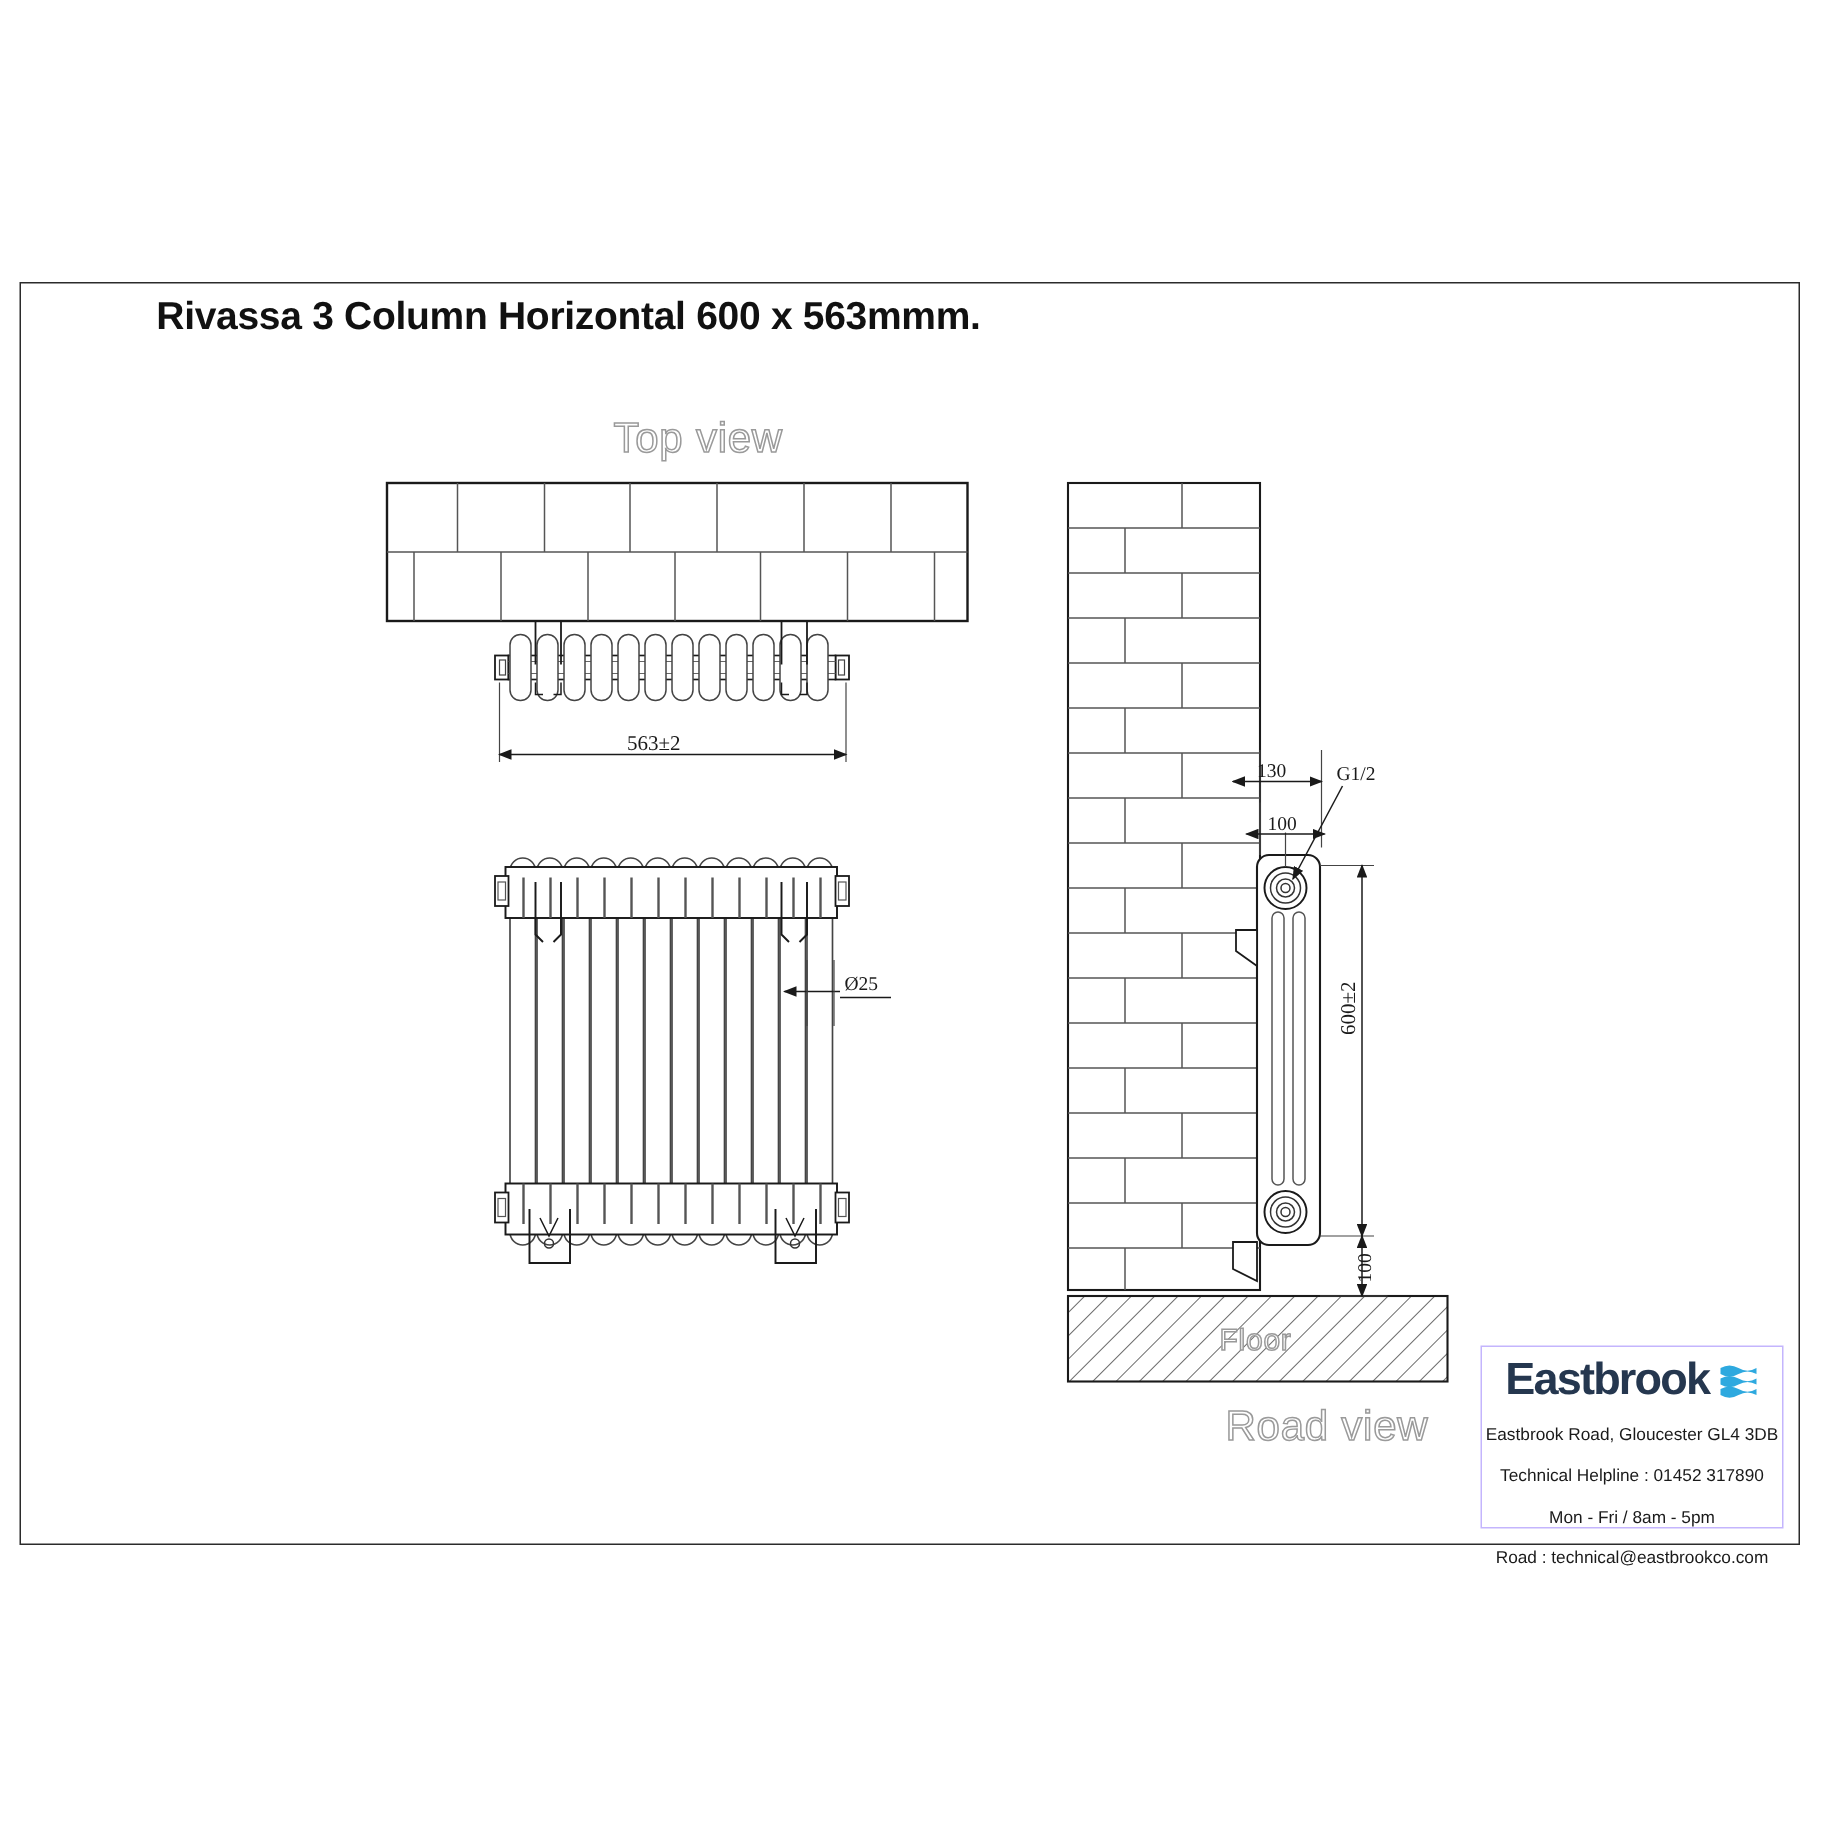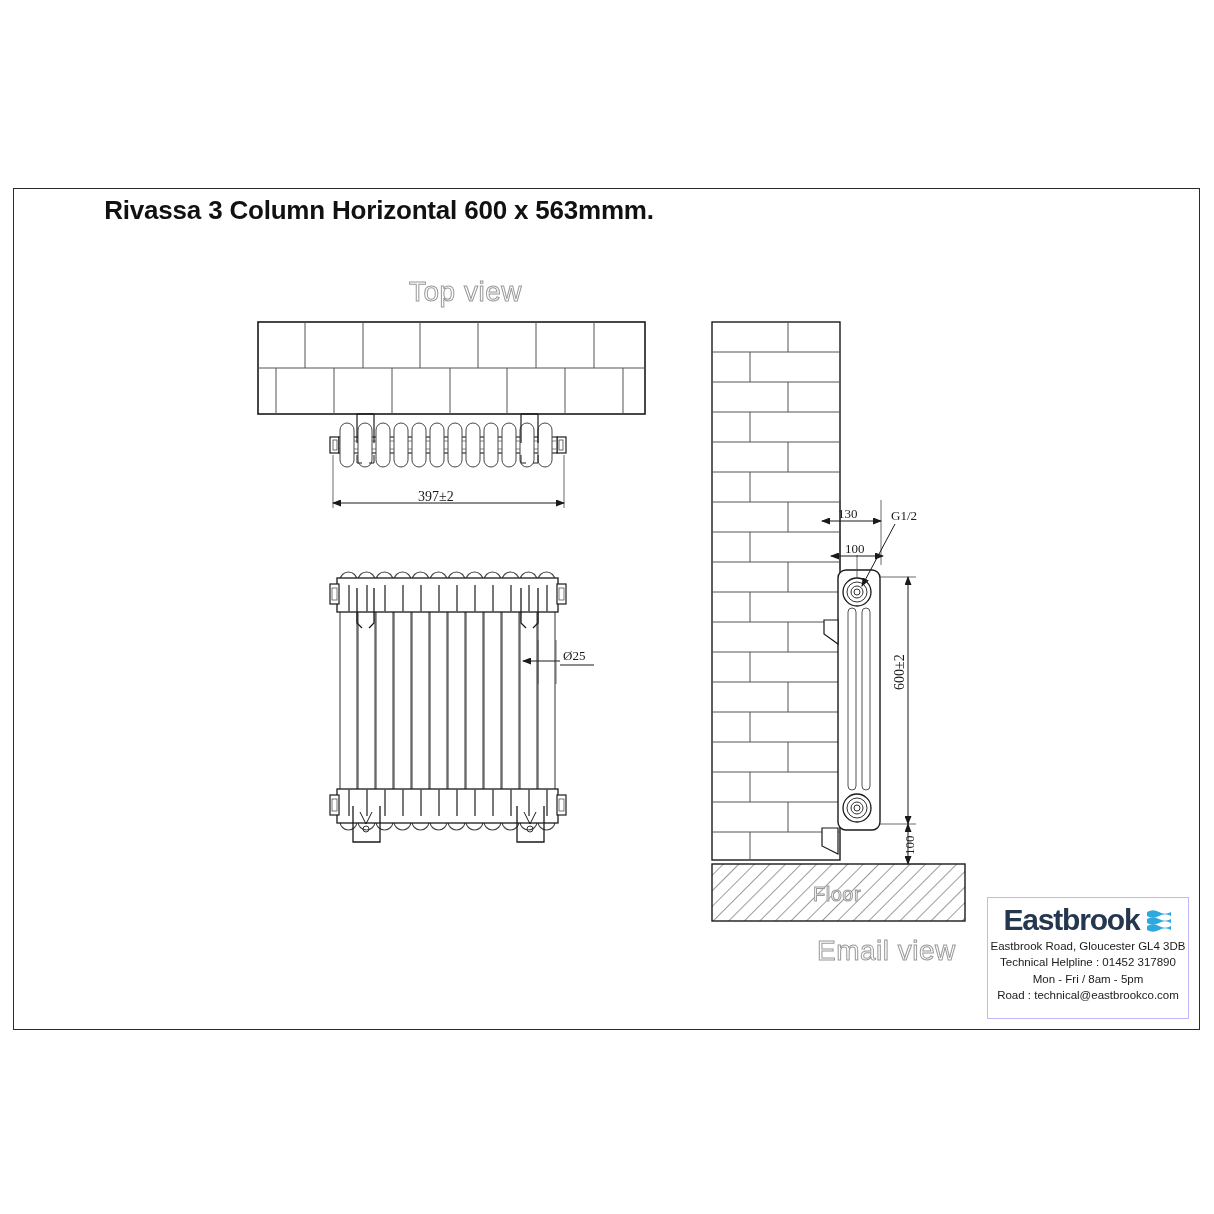--- a/index.html
+++ b/index.html
@@ -89,20 +89,21 @@
   .logo-mark {
     display: inline-block;
     width: 26px;
     height: 24px;
   }
   .logo-line {
     font-size: 11.5px;
     color: #1a1a1a;
     line-height: 1.42;
     white-space: nowrap;
+    margin-top: 11px;
   }
   .viewlabel {
     position: absolute;
     font-size: 28px;
     color: #fff;
     -webkit-text-stroke: 1px #9a9a9a;
     letter-spacing: 0.5px;
     font-family: "Liberation Sans", sans-serif;
     white-space: nowrap;
   }
@@ -408,24 +409,24 @@
       <line x1="908" y1="577" x2="908" y2="824" stroke="#1a1a1a" stroke-width="1" marker-start="url(#arrInR)" marker-end="url(#arrIn)"></line>
     </g>
 
     <g>
       <line x1="880" y1="864" x2="925" y2="864" stroke="#444" stroke-width="0.8"></line>
       <line x1="908" y1="824" x2="908" y2="864" stroke="#1a1a1a" stroke-width="1" marker-start="url(#arrInR)" marker-end="url(#arrIn)"></line>
     </g>
   </svg>
 
   <div class="viewlabel" id="label-topview">Top view</div>
-  <div class="viewlabel" id="label-sideview">Email view</div>
+  <div class="viewlabel" id="label-sideview">Road view</div>
   <div class="viewlabel" id="label-floor">Floor</div>
 
-  <div class="dimtext" id="dim-563">397±2</div>
+  <div class="dimtext" id="dim-563">563±2</div>
   <div class="dimtext" id="dim-130">130</div>
   <div class="dimtext" id="dim-100a">100</div>
   <div class="dimtext" id="dim-g12">G1/2</div>
   <div class="dimtext" id="dim-d25">Ø25</div>
   <div class="dimtext" id="dim-600">600±2</div>
   <div class="dimtext" id="dim-100b">100</div>
 
   <div class="logo-box">
     <div class="logo-row">
       <span class="logo-word">Eastbrook</span>

